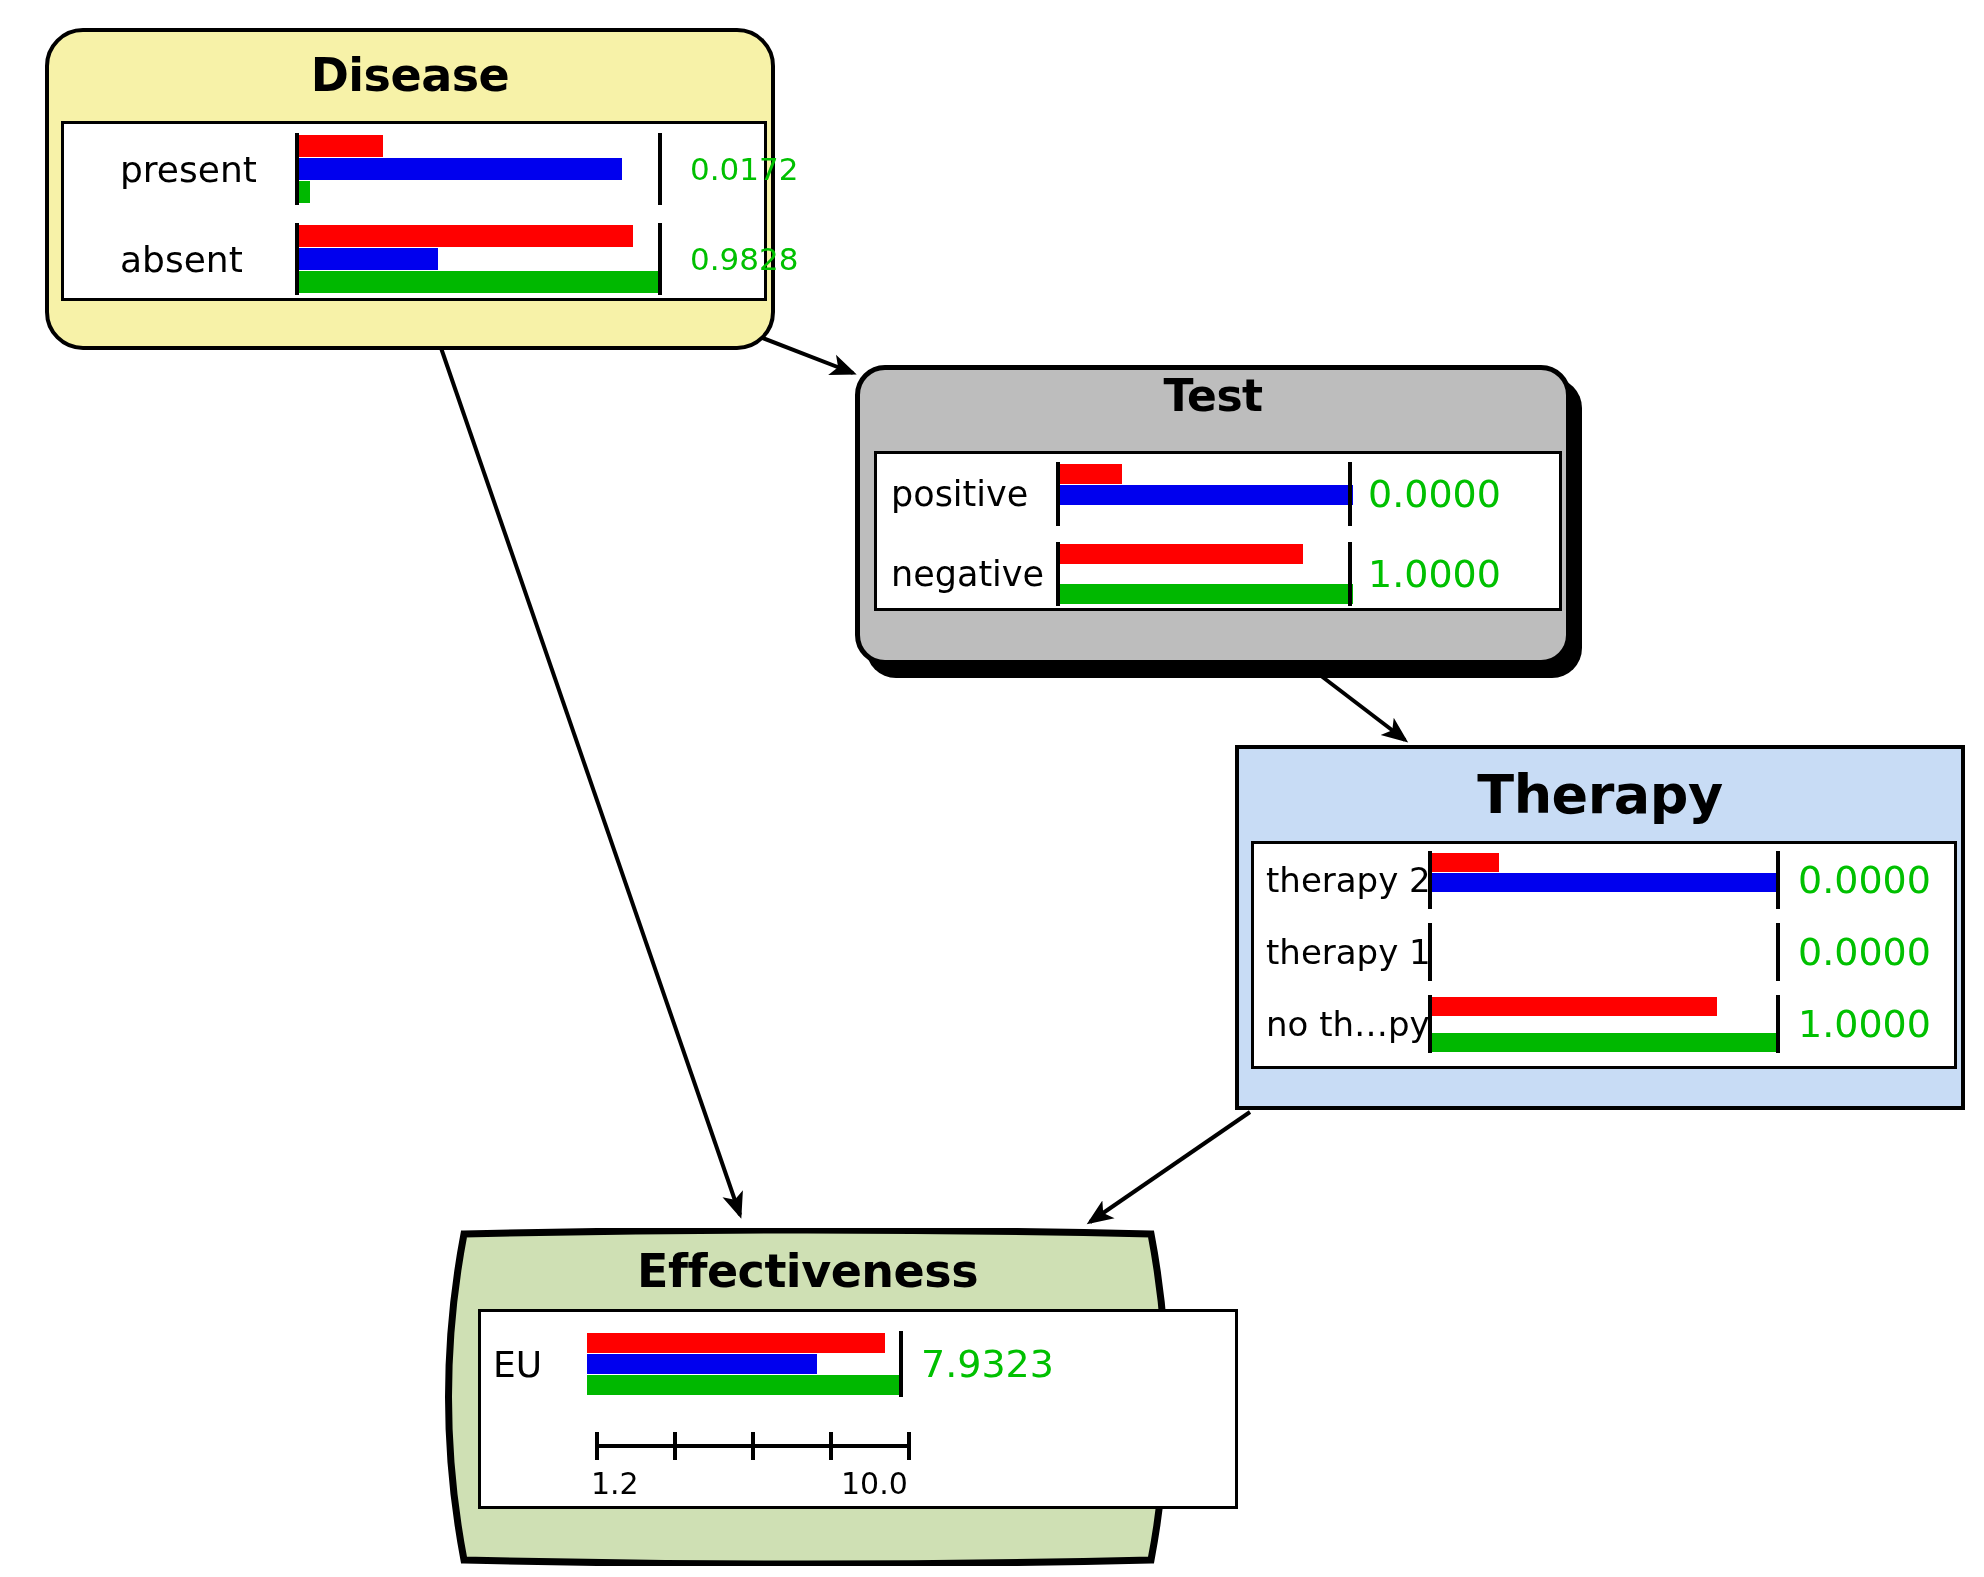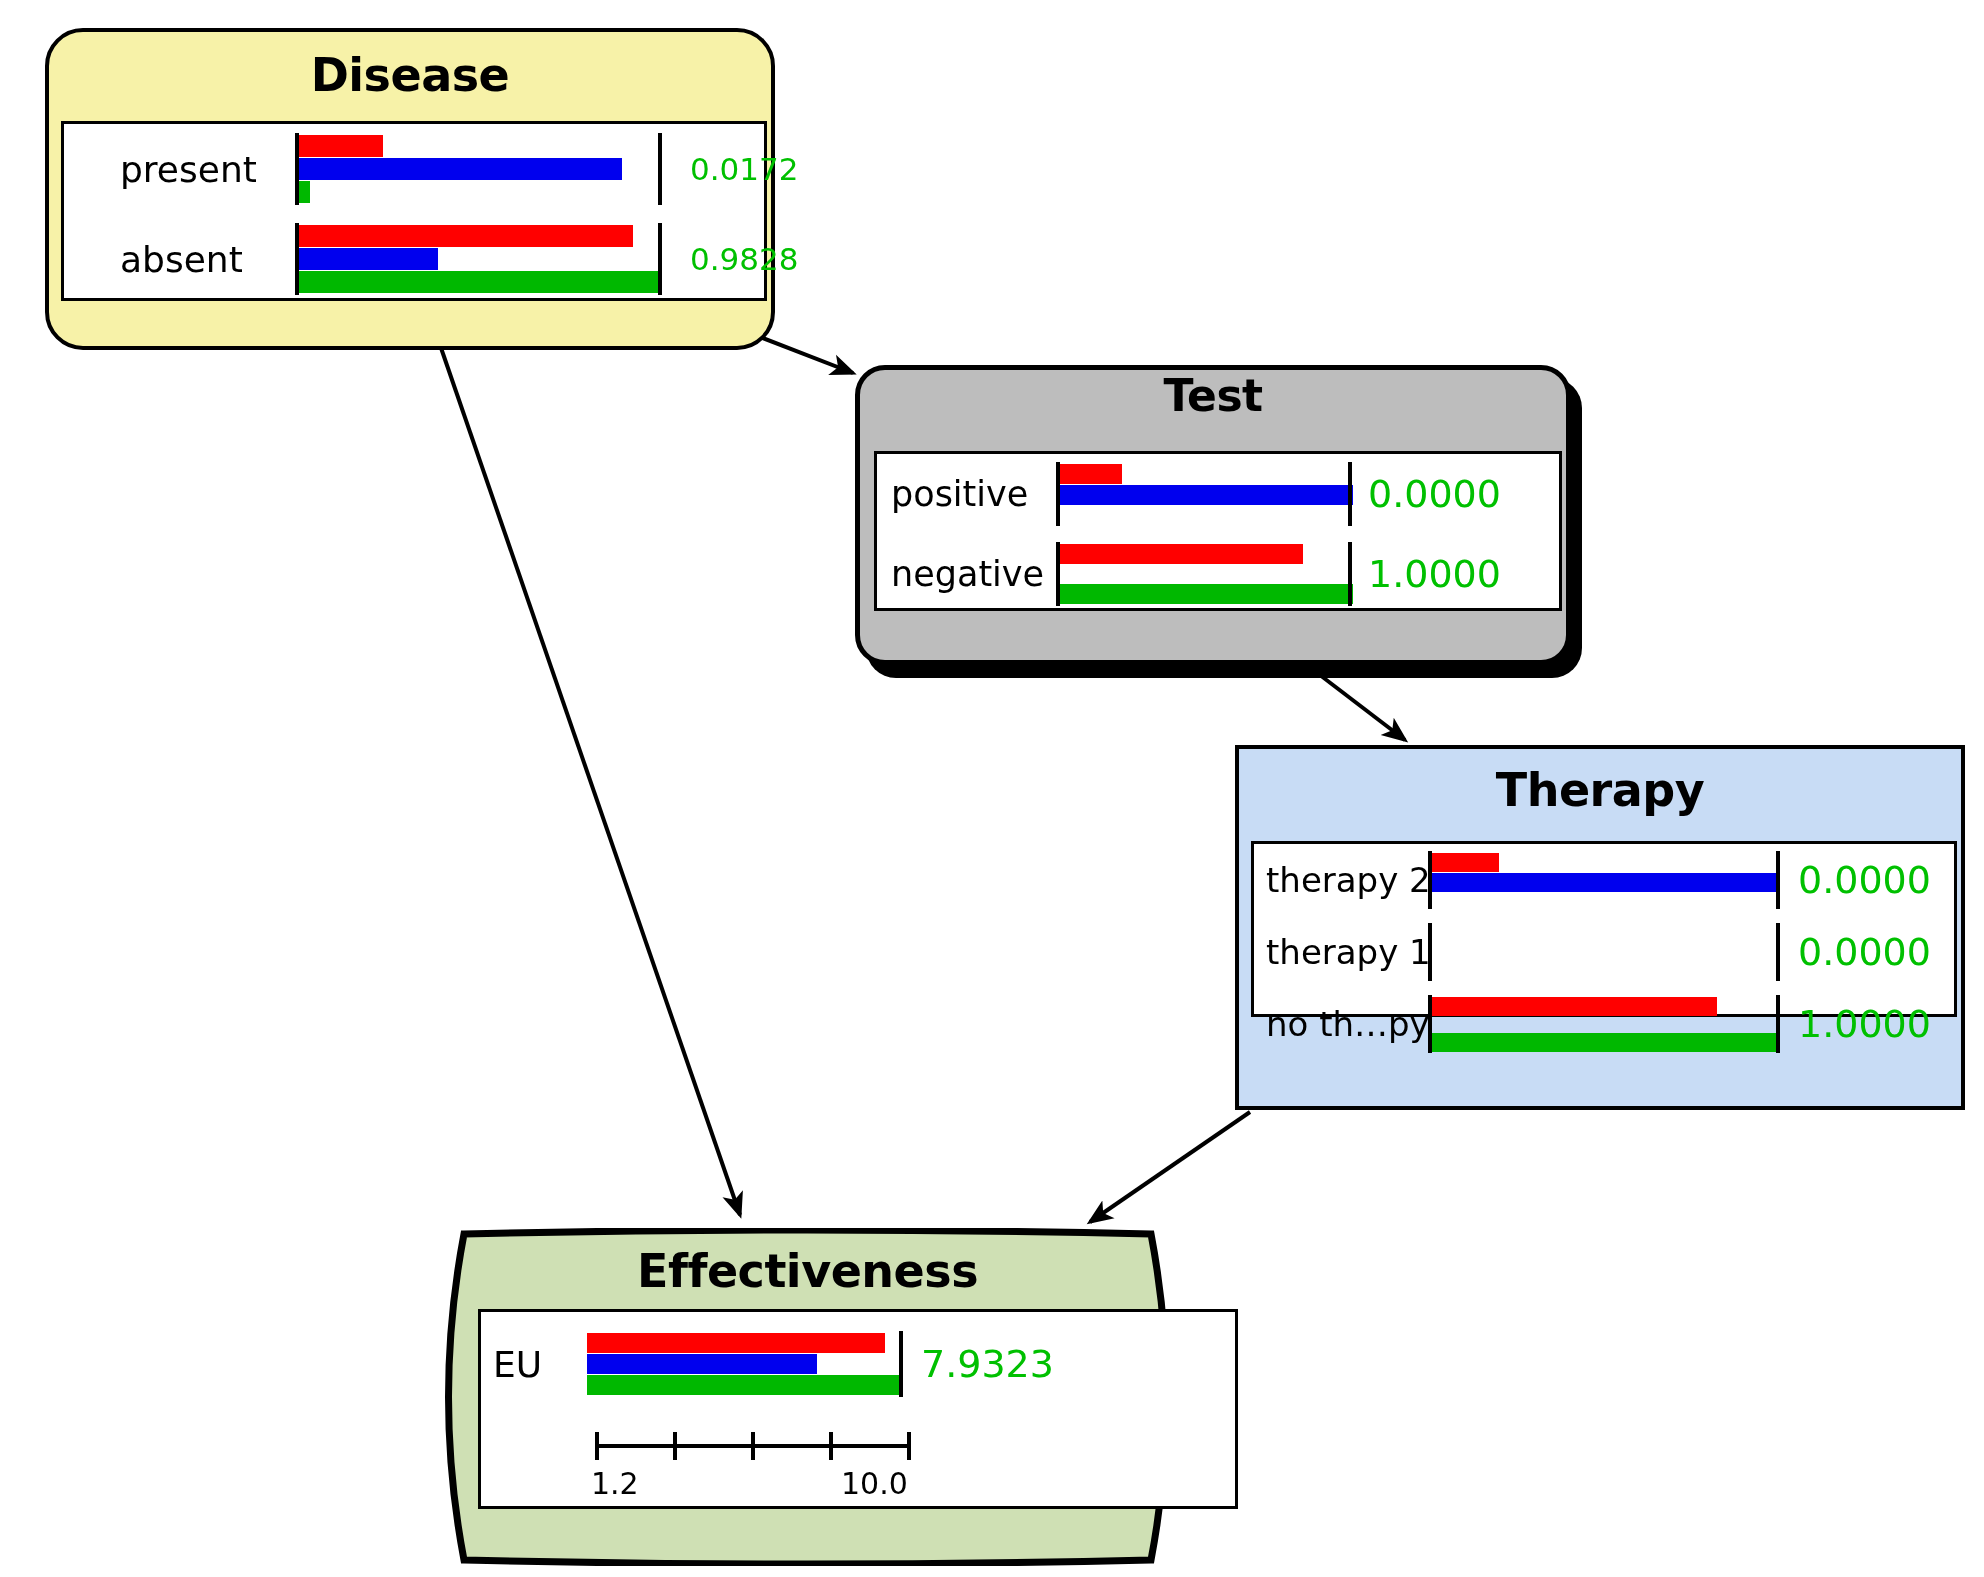--- a/index.html
+++ b/index.html
@@ -132,25 +132,25 @@
   #node-test .bars { width: 296px; height: 64px; }
   #node-test .value { width: 150px; font-size: 38px; padding-left: 16px; }
 
   
   #node-therapy {
     left: 1235px; top: 745px;
     width: 730px; height: 365px;
     background: #c8dcf5;
     border: 4px solid #000000;
   }
-  #node-therapy .node-title { font-size: 46px; margin-top: 14px; }
+  #node-therapy .node-title { font-size: 54px; margin-top: 14px; }
   #node-therapy .panel {
     position: absolute;
     left: 12px; top: 92px;
-    width: 706px; height: 176px;
+    width: 706px; height: 228px;
   }
   #node-therapy .row { height: 72px; padding-left: 12px; }
   #node-therapy .row-label { width: 162px; font-size: 34px; }
   #node-therapy .bars { width: 352px; height: 58px; }
   #node-therapy .value { width: 150px; font-size: 38px; padding-left: 18px; }
 
   
   #node-effect {
     left: 430px; top: 1228px;
     width: 755px; height: 338px;

